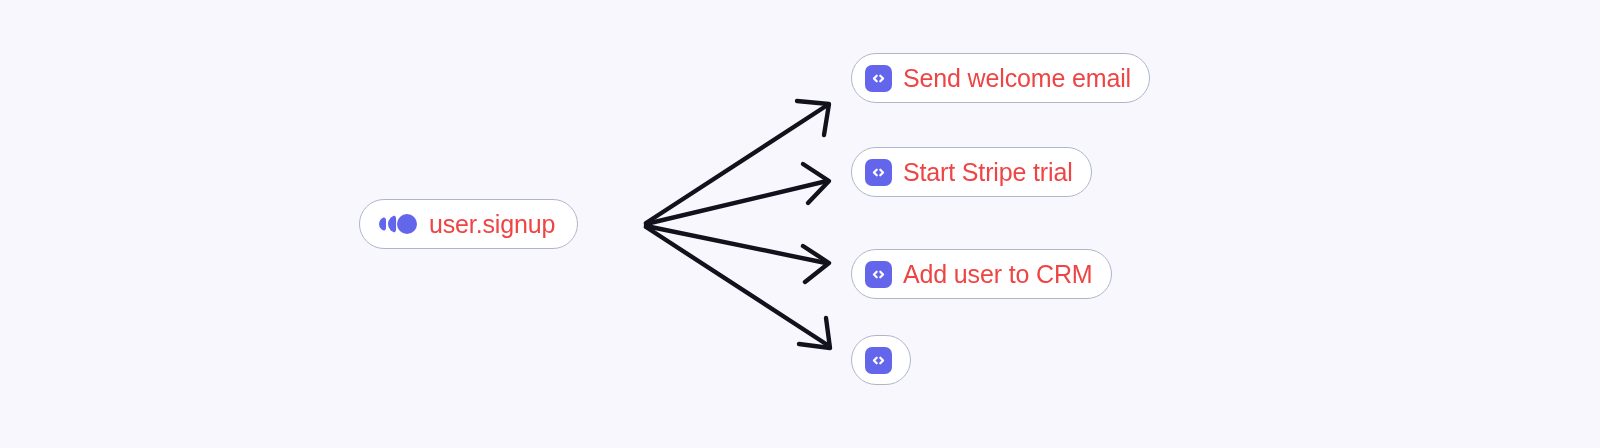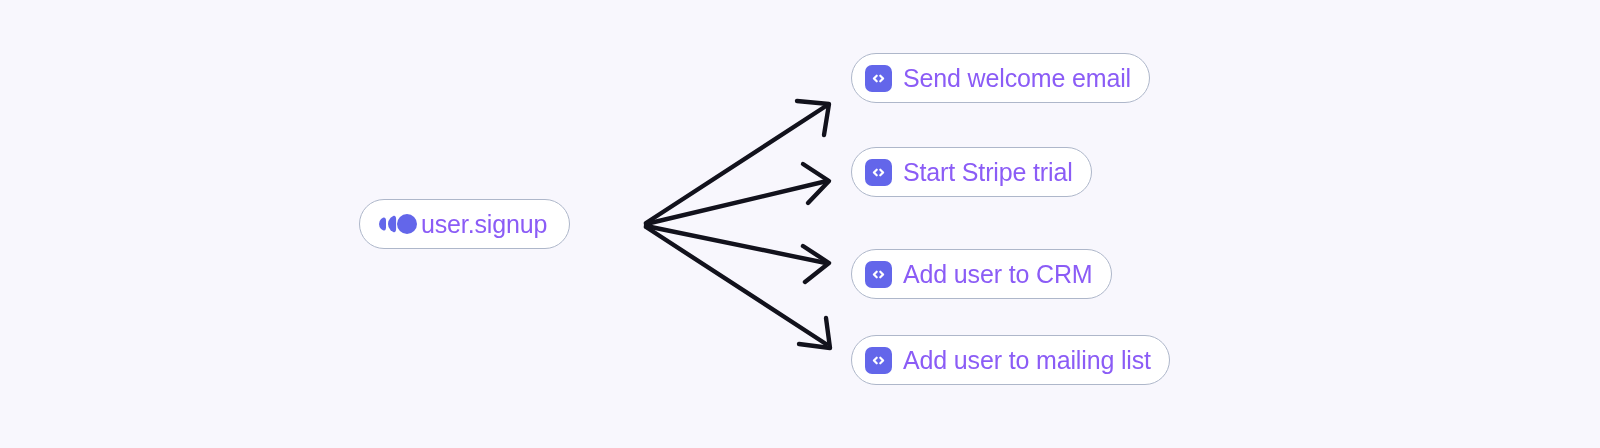--- a/index.html
+++ b/index.html
@@ -37,31 +37,31 @@
     height: 50px;
     padding: 0 18px 0 13px;
     background: #ffffff;
     border: 1.6px solid #aeb7ca;
     border-radius: 26px;
     white-space: nowrap;
   }
   .node-label {
     font-size: 25px;
     line-height: 1;
-    color: #8b5cf6;
+    color: #ef4444;
     letter-spacing: -0.15px;
   }
 
   
   .node.trigger {
     left: 359px;
     top: 199px;
     padding: 0 22px 0 19px;
   }
-  .node.trigger .node-label { margin-left: 4px; }
+  .node.trigger .node-label { margin-left: 12px; }
 
   
   .node.action { left: 851px; }
   .node.action .node-label { margin-left: 11px; }
 
   
   .trigger-icon {
     position: relative;
     width: 38px;
     height: 24px;
@@ -179,16 +179,15 @@
     <span class="node-label">Add user to CRM</span>
   </div>
 
   <div class="node action" style="top:335px">
     <span class="code-icon">
       <svg width="17" height="17" viewBox="0 0 24 24" fill="none" stroke="#ffffff" stroke-width="3.1" stroke-linecap="round" stroke-linejoin="round">
         <polyline points="9.5,8 5.5,12 9.5,16"></polyline>
         <polyline points="14.5,8 18.5,12 14.5,16"></polyline>
       </svg>
     </span>
-    <span class="node-label">Add user to mailing list</span>
   </div>
 
 </div>
 
 </body></html>

